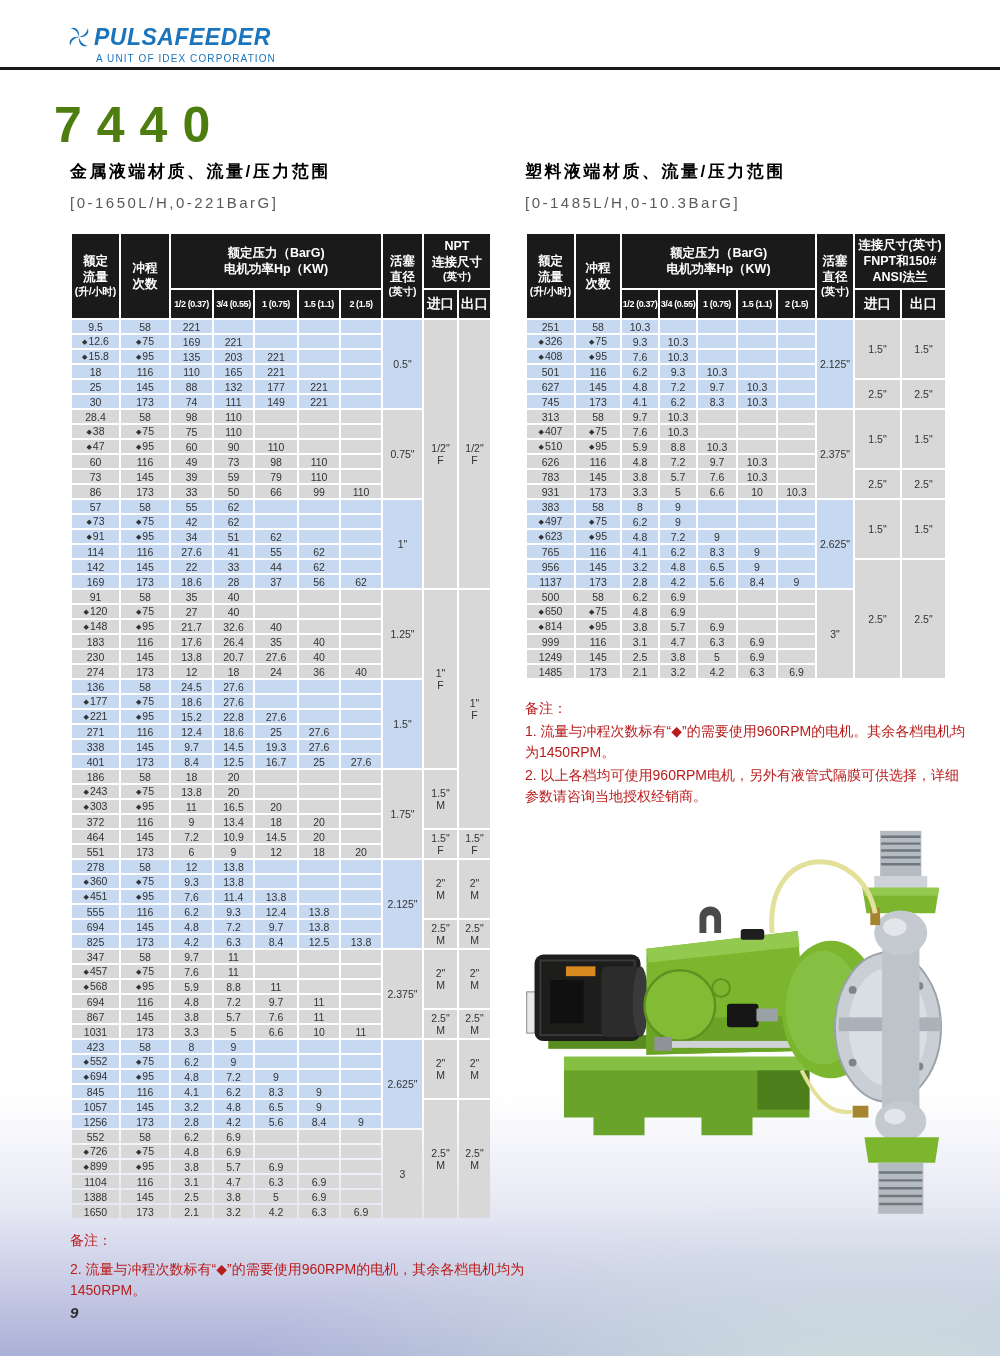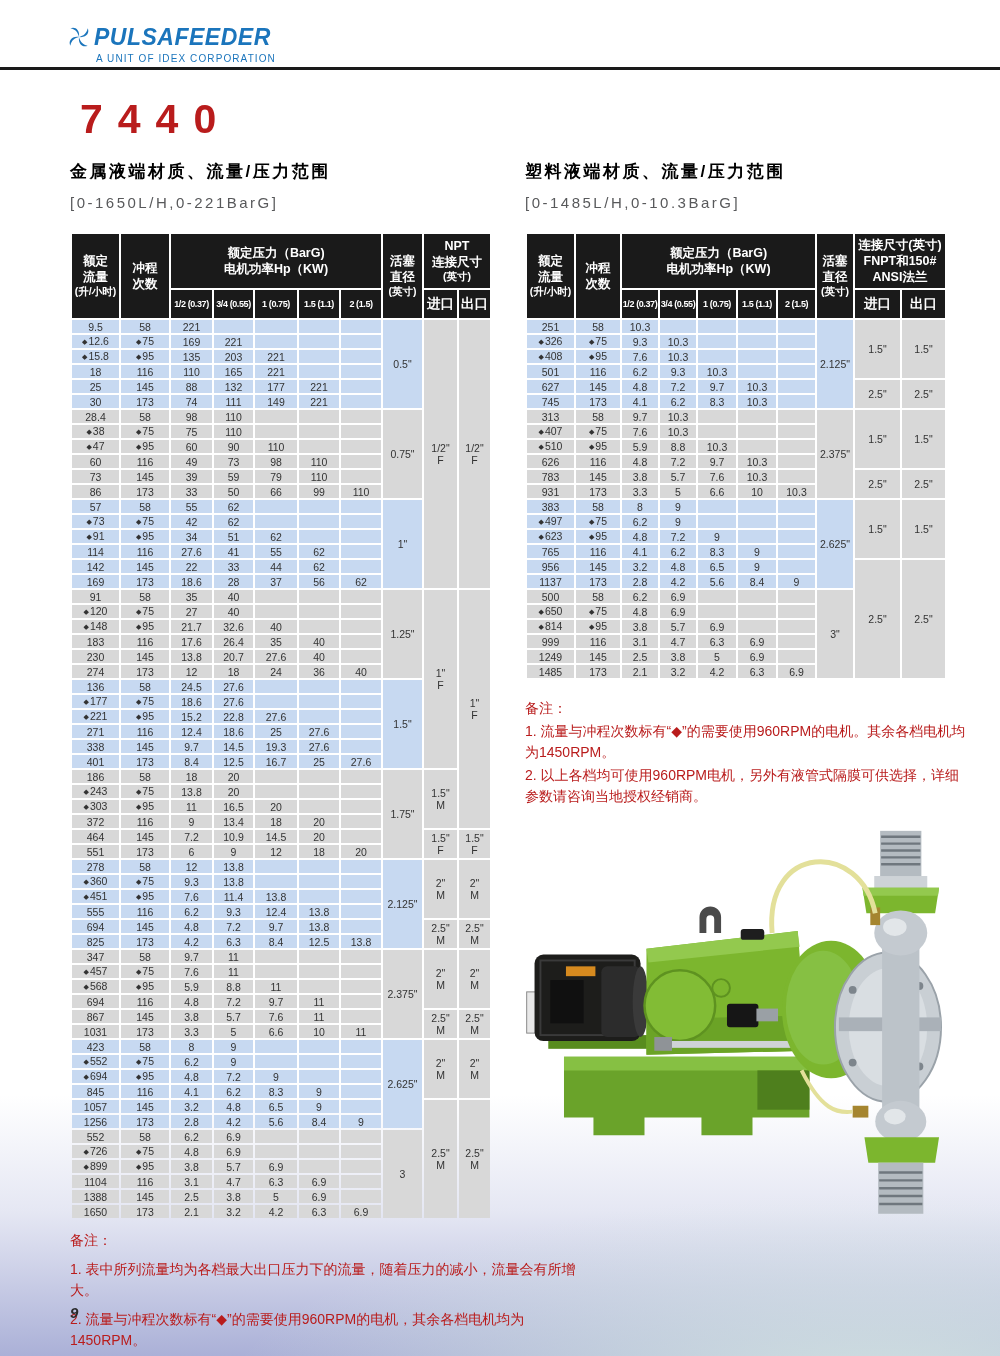--- a/index.html
+++ b/index.html
@@ -13,21 +13,21 @@
       linear-gradient(to bottom, rgba(173,178,216,0) 0%, rgba(180,186,221,0.35) 45%, rgba(166,172,213,0.95) 100%); }
 
   
   .logo { position:absolute; left:66px; top:24px; z-index:2; }
   .logo-row { display:flex; align-items:flex-start; }
   .logo-icon { width:26px; height:26px; margin-right:2px; }
   .logo-brand { color:#1b75bc; font-weight:bold; font-style:italic; font-size:23px; letter-spacing:.5px; }
   .logo-sub { color:#1b75bc; font-size:10px; letter-spacing:1.1px; margin:2px 12px 0 30px; }
   .top-rule { position:absolute; left:0; top:67px; width:1000px; height:3px; background:#1a1a1a; }
 
-  .page-title { position:absolute; left:80px; top:96px; font-size:41px; font-weight:bold; letter-spacing:15px; color:#b91c1c; }
+  .page-title { position:absolute; left:54px; top:96px; font-size:50px; font-weight:bold; letter-spacing:15px; color:#4d7c0f; }
 
   .section { position:absolute; top:160px; width:430px; z-index:1; }
   .sec-left { left:70px; } .sec-right { left:525px; }
   .sec-heading { font-size:17px; font-weight:bold; color:#000000; letter-spacing:2.5px; height:24px; }
   .sec-range { font-size:15px; color:#58595b; letter-spacing:2.5px; margin-top:10px; height:20px; }
 
   
   table.tbl { border-collapse:separate; border-spacing:2px; table-layout:fixed; margin-top:18px; }
   table.tbl th, table.tbl td { padding:0; text-align:center; vertical-align:middle; overflow:hidden; }
   table.tbl thead th { background:#1a1a1a; color:#fff; font-weight:bold; }
@@ -1222,20 +1222,19 @@
     <rect x="370" y="86" width="10" height="18" fill="#a5852f"></rect>
     <rect x="352" y="288" width="16" height="12" fill="#a5852f"></rect>
 
     <path d="M375 92 C 360 18, 262 20, 270 112" fill="none" stroke="#e3e09a" stroke-width="5"></path>
     <path d="M300 252 C 320 292, 336 296, 352 294" fill="none" stroke="#e3e09a" stroke-width="4"></path>
   </svg>
 
   <div class="notes notes-left">
     <div class="nt">备注：</div>
     <div>
-        <div class="nt">1. 表中所列流量均为各档最大出口压力下的流量，随着压力的减小，流量会有所增大。</div>
         <div class="nt">2. 流量与冲程次数标有“◆”的需要使用960RPM的电机，其余各档电机均为1450RPM。</div>
       </div>
   </div>
 
   <div class="page-num">9</div>
 
 </div>
 
 </body></html>

